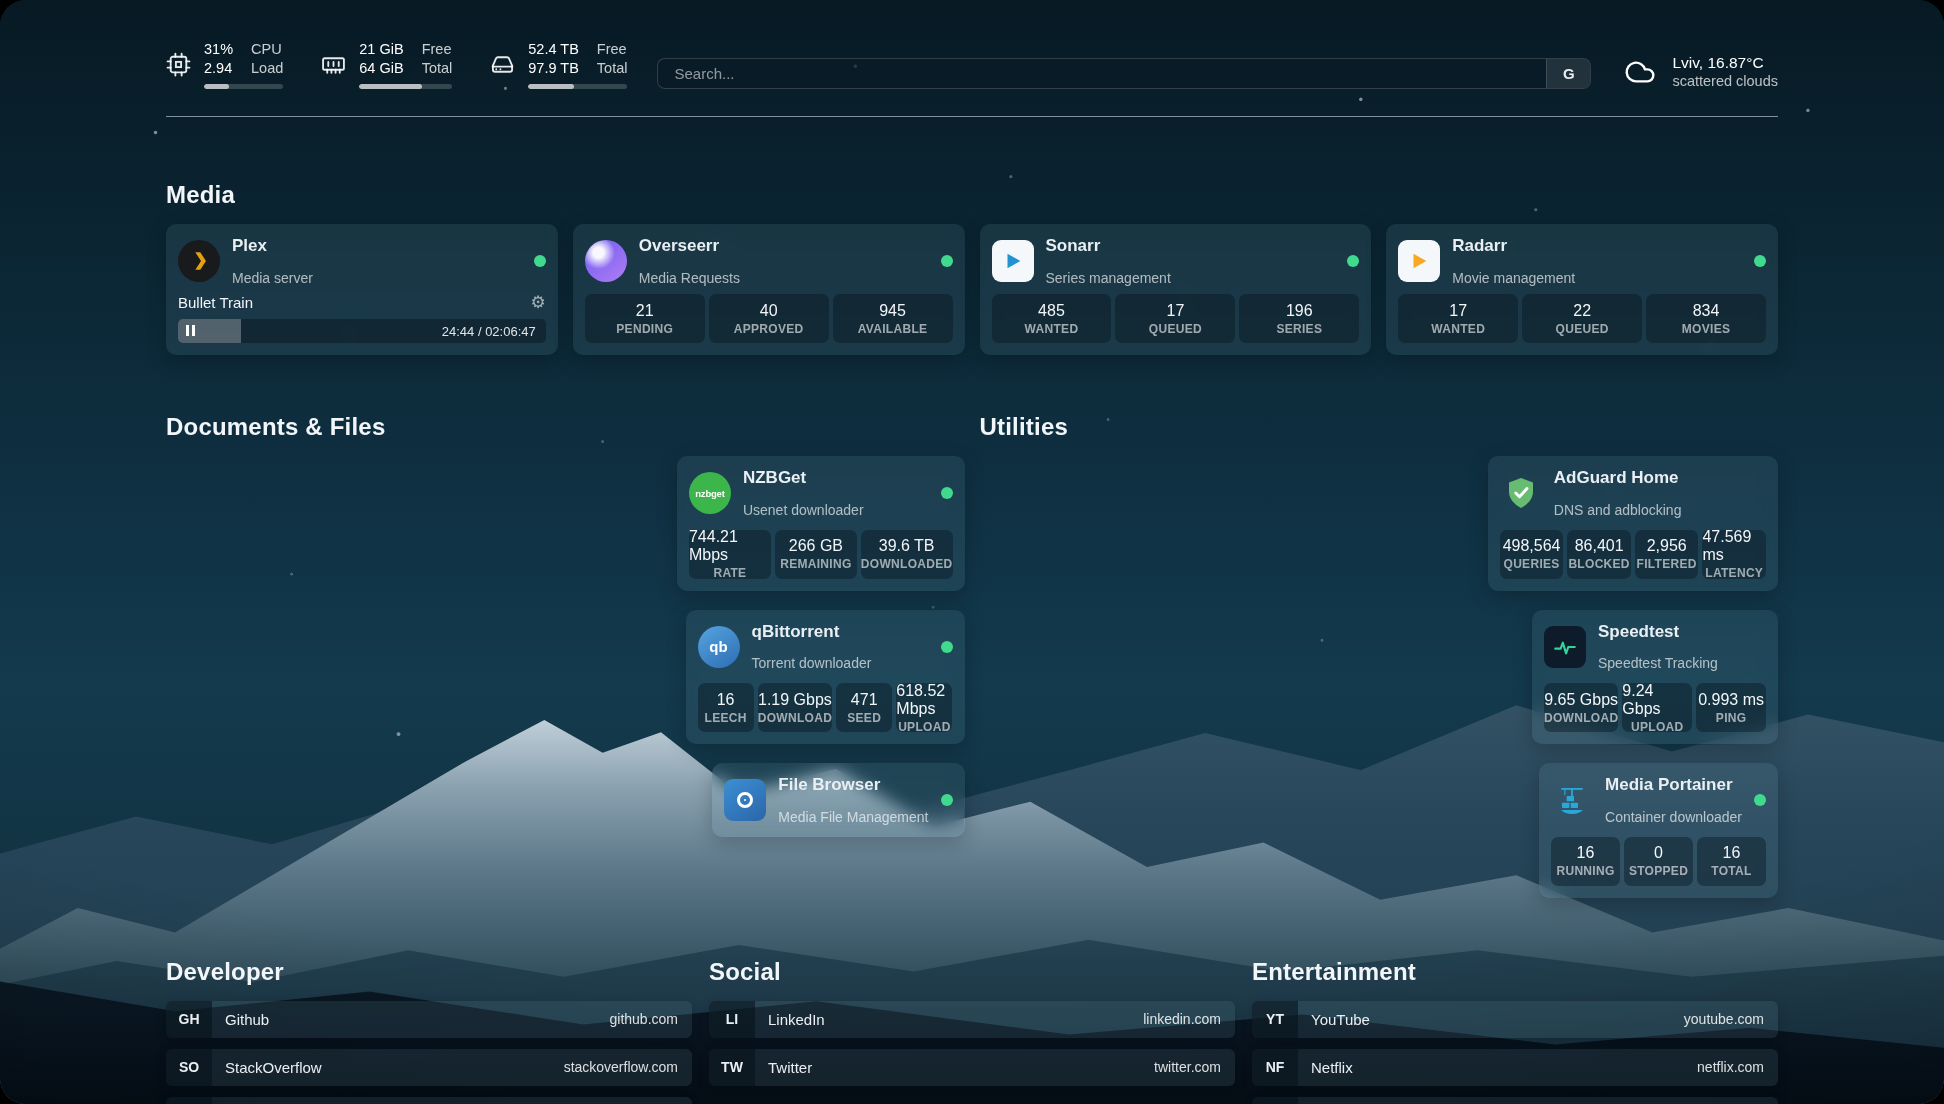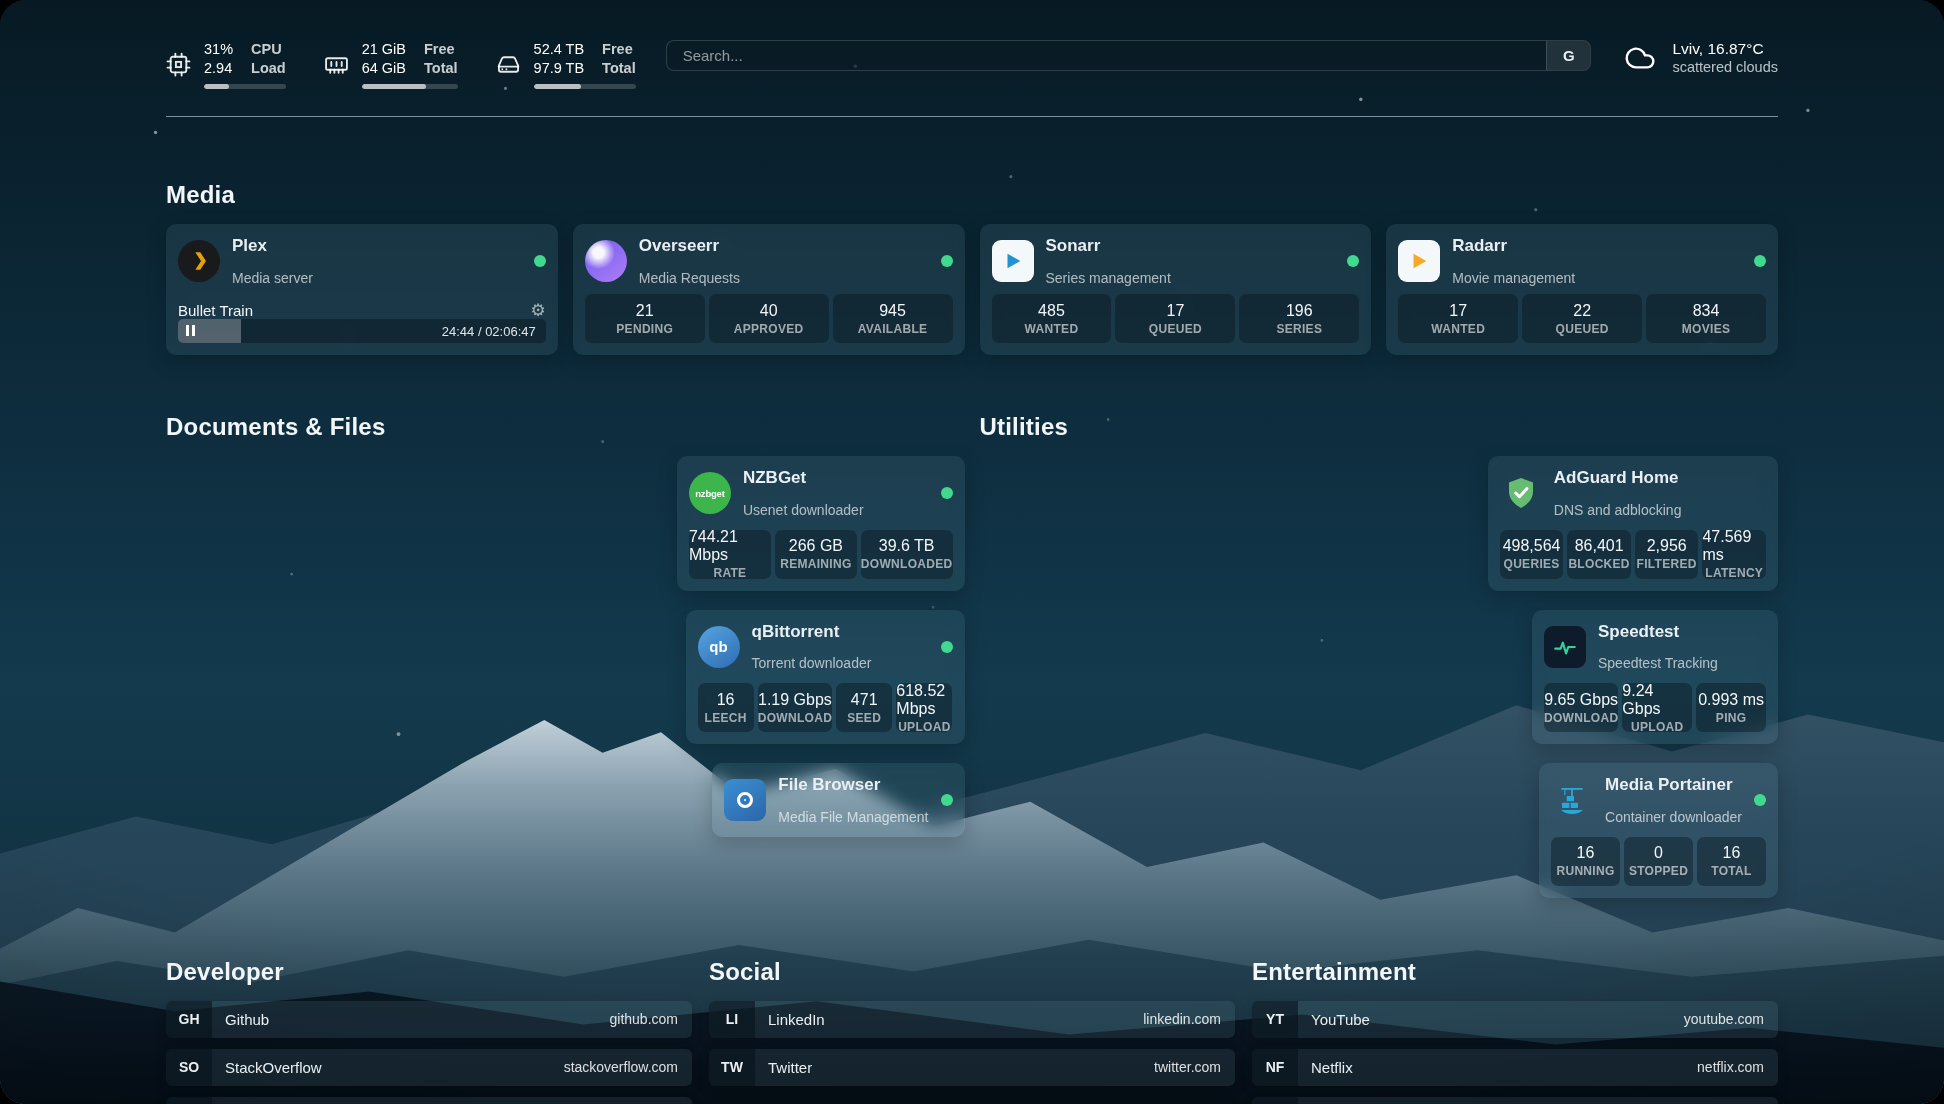--- a/index.html
+++ b/index.html
@@ -44,28 +44,28 @@
     clip-path:polygon(0 55%,6% 46%,13% 54%,21% 42%,29% 52%,38% 40%,47% 50%,56% 38%,66% 50%,76% 42%,87% 52%,100% 44%,100% 100%,0 100%); }
   .ridge-fore { bottom:0; height:15%;
     background:linear-gradient(180deg,#0d1d28 0%,#081420 60%,#050e17 100%);
     clip-path:polygon(0 26%,9% 44%,19% 32%,30% 52%,42% 38%,55% 58%,67% 46%,80% 64%,90% 54%,100% 66%,100% 100%,0 100%); }
   .vignette { top:0; bottom:0;
     background:radial-gradient(130% 100% at 50% 35%, rgba(0,0,0,0) 55%, rgba(0,0,0,.38) 100%); }
 
   
   .content { position:relative; z-index:2; width:1612px; margin:0 auto; padding-top:40px; }
 
-  .topbar { display:flex; align-items:flex-start; }
+  .topbar { display:flex; align-items:flex-end; }
   .resources { display:flex; gap:38px; align-items:center; }
   .res { display:flex; gap:13px; align-items:center; }
   .res-icon { color:rgba(255,255,255,.9); display:flex; }
   .res-icon svg { width:25px; height:25px; }
   .res-grid { display:grid; grid-template-columns:auto auto; column-gap:18px; font-size:14.5px; line-height:1.32; }
   .res-val { color:#fff; }
-  .res-lab { color:rgba(255,255,255,.78);font-weight:bold; }
+  .res-lab { color:rgba(255,255,255,.78); }
   .res-bar { height:5px; border-radius:3px; background:rgba(255,255,255,.18); margin-top:6px; overflow:hidden; }
   .res-bar-fill { height:100%; background:rgba(255,255,255,.65); border-radius:3px; }
 
   .search { flex:1; margin:0 30px; display:flex; height:31px; border:1px solid rgba(255,255,255,.16);
             background:rgba(10,27,37,.7); border-radius:8px; overflow:hidden; align-items:stretch; }
   .search input { flex:1; background:transparent; border:none; outline:none; color:#e9eff3;
                   font-size:15px; padding:0 16px; font-family:inherit; }
   .search input::placeholder { color:rgba(255,255,255,.55); }
   .search-btn { width:44px; background:rgba(255,255,255,.1); border:none;
                 border-left:1px solid rgba(255,255,255,.14); color:#e9eff3; font-size:15px;
@@ -97,21 +97,21 @@
   .stats { display:flex; gap:4px; margin-top:12px; }
   .stat { flex:1; background:rgba(7,22,32,.42); border-radius:7px; height:49px; display:flex;
           flex-direction:column; align-items:center; justify-content:center; gap:2px; }
   .stat-value { font-size:16px; color:#f2f6f9; }
   .stat-label { font-size:12px; font-weight:700; letter-spacing:.3px; color:rgba(255,255,255,.6); }
 
   .player { margin-top:10px; }
   .player-row { display:flex; align-items:center; }
   .player-title { font-size:15px; color:#f2f6f9; }
   .gear { margin-left:auto; color:rgba(255,255,255,.6); font-size:17px; cursor:pointer; line-height:1; }
-  .player-bar { height:24px; background:rgba(7,22,32,.5); border-radius:5px;
+  .player-bar { margin-top:8px; height:24px; background:rgba(7,22,32,.5); border-radius:5px;
                 position:relative; display:flex; align-items:center; overflow:hidden; }
   .player-progress { height:100%; background:rgba(255,255,255,.28); display:flex; align-items:center; padding-left:8px; }
   .pause-icon i { display:inline-block; width:3px; height:11px; background:#fff; margin-right:3px; }
   .player-time { position:absolute; right:10px; font-size:13px; color:rgba(255,255,255,.88); }
 
   .cols { display:grid; grid-template-columns:1fr 1fr; gap:15px; margin-top:58px; align-items:start; }
   .stack { display:flex; flex-direction:column; gap:19px; margin-top:15px;align-items:flex-end; }
 
   .bookmarks { display:grid; grid-template-columns:repeat(3,1fr); gap:17px; margin-top:60px; padding-bottom:56px; }
   .bm-list { display:flex; flex-direction:column; gap:11px; margin-top:15px; }

